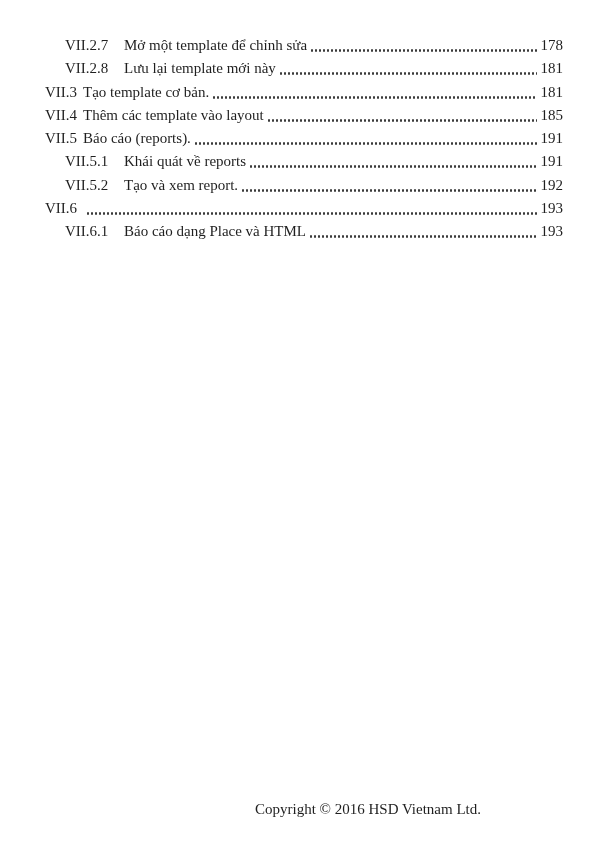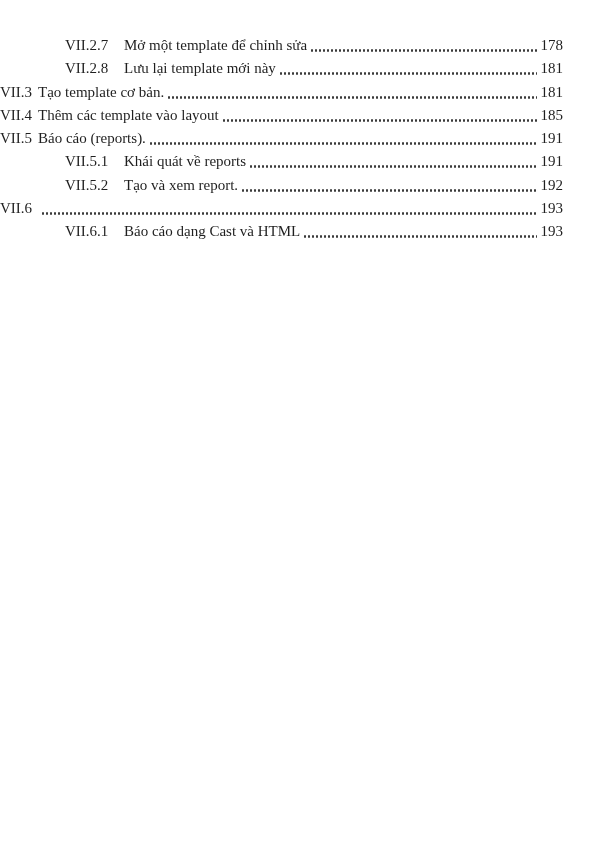--- a/index.html
+++ b/index.html
@@ -27,21 +27,21 @@
     right: 0;
   }
   .toc-row {
     display: flex;
     height: 23.3px;
     line-height: 23.3px;
     font-size: 15px;
     padding-right: 37px;
     white-space: nowrap;
   }
-  .toc-row.lvl1 { }
+  .toc-row.lvl1 { padding-left: 45px; }
   .toc-row.lvl2 { padding-left: 65px; }
   .toc-num { flex: none; }
   .lvl1 .toc-num { width: 38px; }
   .lvl2 .toc-num { width: 59px; }
   .toc-title { flex: none; }
   .toc-leader {
     flex: 1 1 auto;
     margin: 0 2px 0 3px;
     background-image: radial-gradient(circle, #3a3a3a 1.05px, rgba(0,0,0,0) 1.3px);
     background-size: 4px 3px;
@@ -124,20 +124,21 @@
       <span class="toc-leader"></span>
       <span class="toc-page">192</span>
     </div>
       <div class="toc-row lvl1">
       <span class="toc-num">VII.6</span>
       <span class="toc-leader"></span>
       <span class="toc-page">193</span>
     </div>
       <div class="toc-row lvl2">
       <span class="toc-num">VII.6.1</span>
-      <span class="toc-title">Báo cáo dạng Cast và HTML</span>
+      <span class="toc-title">Báo cáo dạng Place và HTML</span>
       <span class="toc-leader"></span>
       <span class="toc-page">193</span>
     </div>
     </div>
 
+  <div class="footer-line2">Copyright © 2016 HSD Vietnam Ltd.</div>
 
 </div>
 
 </body></html>

